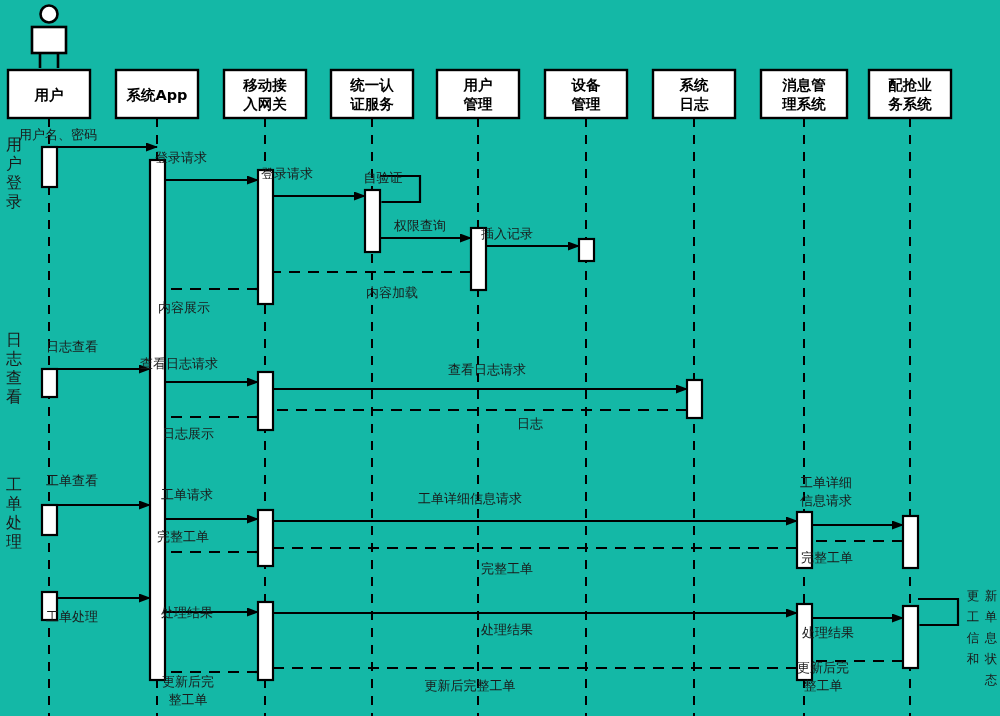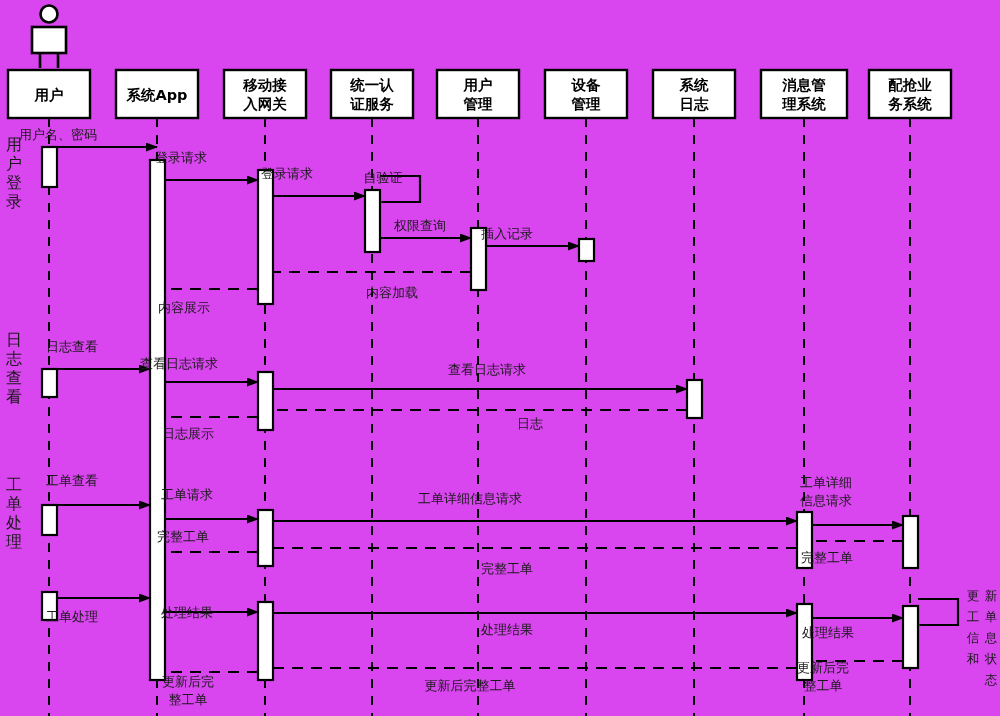--- a/index.html
+++ b/index.html
@@ -1,17 +1,17 @@
 <!DOCTYPE html>
 <html><head>
 <meta charset="utf-8">
 <style>
   html,body{margin:0;padding:0;background:#ffffff;}
   body{font-family:"DejaVu Sans","Liberation Sans",sans-serif;}
-  #stage{position:relative;width:1000px;height:716px;background:#d946ef;overflow:hidden;}
+  #stage{position:relative;width:1000px;height:716px;background:#14b8a6;overflow:hidden;}
   svg{display:block;}
   .lbl{font-family:"DejaVu Sans","Liberation Sans",sans-serif;font-size:13px;fill:#1a1a1a;}
   .hdr{font-family:"DejaVu Sans","Liberation Sans",sans-serif;font-size:14.5px;font-weight:bold;fill:#000;}
   .vlbl{font-family:"DejaVu Sans","Liberation Sans",sans-serif;font-size:16px;fill:#1a1a1a;}
   .vsm{font-family:"DejaVu Sans","Liberation Sans",sans-serif;font-size:12.5px;fill:#1a1a1a;}
 </style>
 </head>
 <body>
 
 <div id="stage">

